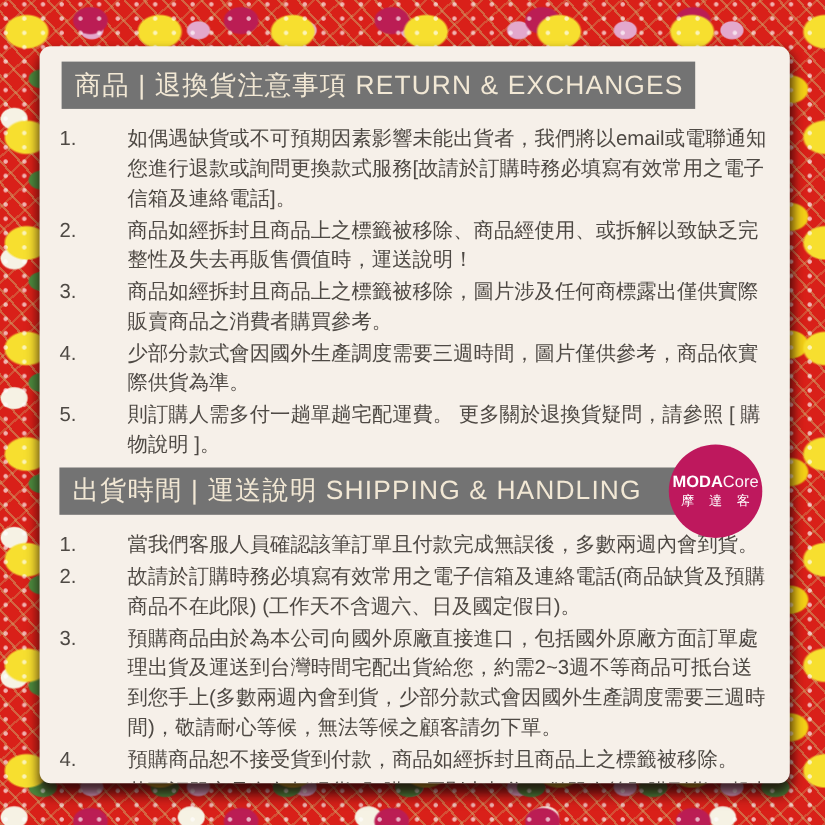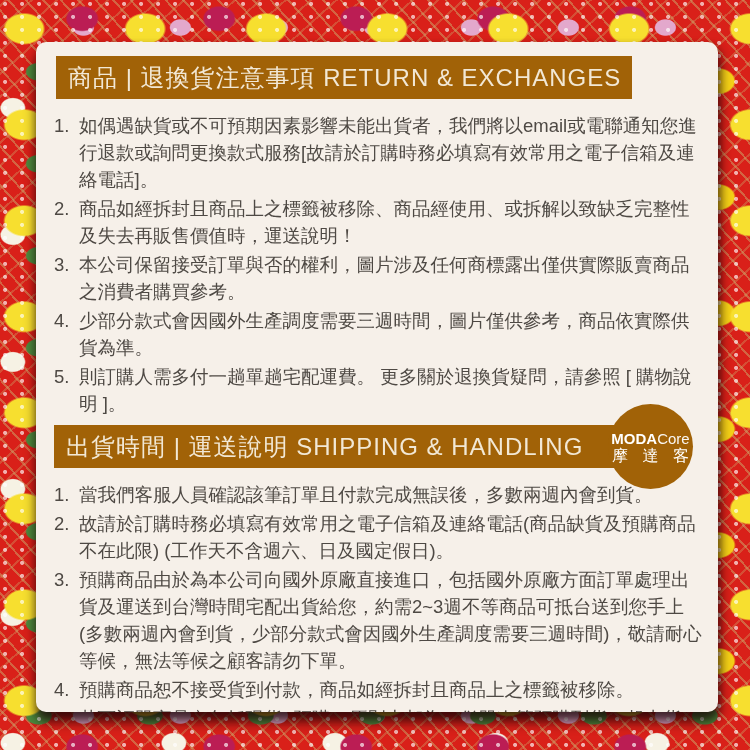--- a/index.html
+++ b/index.html
@@ -25,47 +25,47 @@
   }
   
   .panel{
     position:absolute;left:36px;top:42px;width:682px;height:670px;
     background:#f6f0e9;border-radius:10px;
     box-shadow:0 10px 12px rgba(25,4,6,.72), 3px 4px 9px rgba(25,4,6,.38);
     overflow:hidden;box-sizing:border-box;
     padding:14px 12px 0 10px;
   }
   .bar{
-    background:#a16207;color:#f2e8d5;
+    background:#737373;color:#f2e8d5;
     height:43px;line-height:43px;
     font-size:24px;letter-spacing:1px;
     padding-left:12px;box-sizing:border-box;
     white-space:nowrap;overflow:hidden;
   }
   .bar.returns{width:576px;margin-left:10px;}
   .bar.shipping{width:563px;margin-left:0px;}
   .bar-row{position:relative;margin-top:8px;margin-left:8px;height:43px;}
   .list{
     list-style:none;margin:13px 0 0 0;padding:0 4px 0 8px;
     color:#4e4944;font-size:18.5px;line-height:27px;
   }
   .list li{display:flex;margin-bottom:2px;}
   .list .num{flex:none;width:25px;}
-  .list .txt{flex:1;}
+  .list .txt{flex:1;margin-left:37px;}
   
   .logo{
     position:absolute;right:13px;top:-21px;width:85px;height:85px;
-    background:#a16207;border-radius:50%;
+    background:#be185d;border-radius:50%;
     display:flex;flex-direction:column;align-items:center;justify-content:center;
     color:#ffffff;z-index:2;
   }
   .logo .l1{font-size:15px;letter-spacing:0;line-height:17px;white-space:nowrap;}
   .logo .l1 b{font-weight:bold;}
   .logo .l1 span{font-weight:normal;opacity:.95;}
-  .logo .l2{font-size:16px;letter-spacing:5px;line-height:17px;white-space:nowrap;margin-left:5px;}
+  .logo .l2{font-size:12px;letter-spacing:5px;line-height:17px;white-space:nowrap;margin-left:5px;}
 </style>
 </head>
 <body>
 
 <div class="fabric"></div>
 
 <div class="panel">
 
   <div class="bar returns">商品 | 退換貨注意事項 RETURN &amp; EXCHANGES</div>
 
@@ -73,21 +73,21 @@
     <li>
         <span class="num">1.</span>
         <span class="txt">如偶遇缺貨或不可預期因素影響未能出貨者，我們將以email或電聯通知您進行退款或詢問更換款式服務[故請於訂購時務必填寫有效常用之電子信箱及連絡電話]。</span>
       </li>
     <li>
         <span class="num">2.</span>
         <span class="txt">商品如經拆封且商品上之標籤被移除、商品經使用、或拆解以致缺乏完整性及失去再販售價值時，運送說明！</span>
       </li>
     <li>
         <span class="num">3.</span>
-        <span class="txt">本公司保留接受訂單與否的權利，圖片涉及任何商標露出僅供實際販賣商品之消費者購買參考。</span>
+        <span class="txt">商品如經拆封且商品上之標籤被移除，圖片涉及任何商標露出僅供實際販賣商品之消費者購買參考。</span>
       </li>
     <li>
         <span class="num">4.</span>
         <span class="txt">少部分款式會因國外生產調度需要三週時間，圖片僅供參考，商品依實際供貨為準。</span>
       </li>
     <li>
         <span class="num">5.</span>
         <span class="txt">則訂購人需多付一趟單趟宅配運費。 更多關於退換貨疑問，請參照 [ 購物說明 ]。</span>
       </li>
   </ol>

